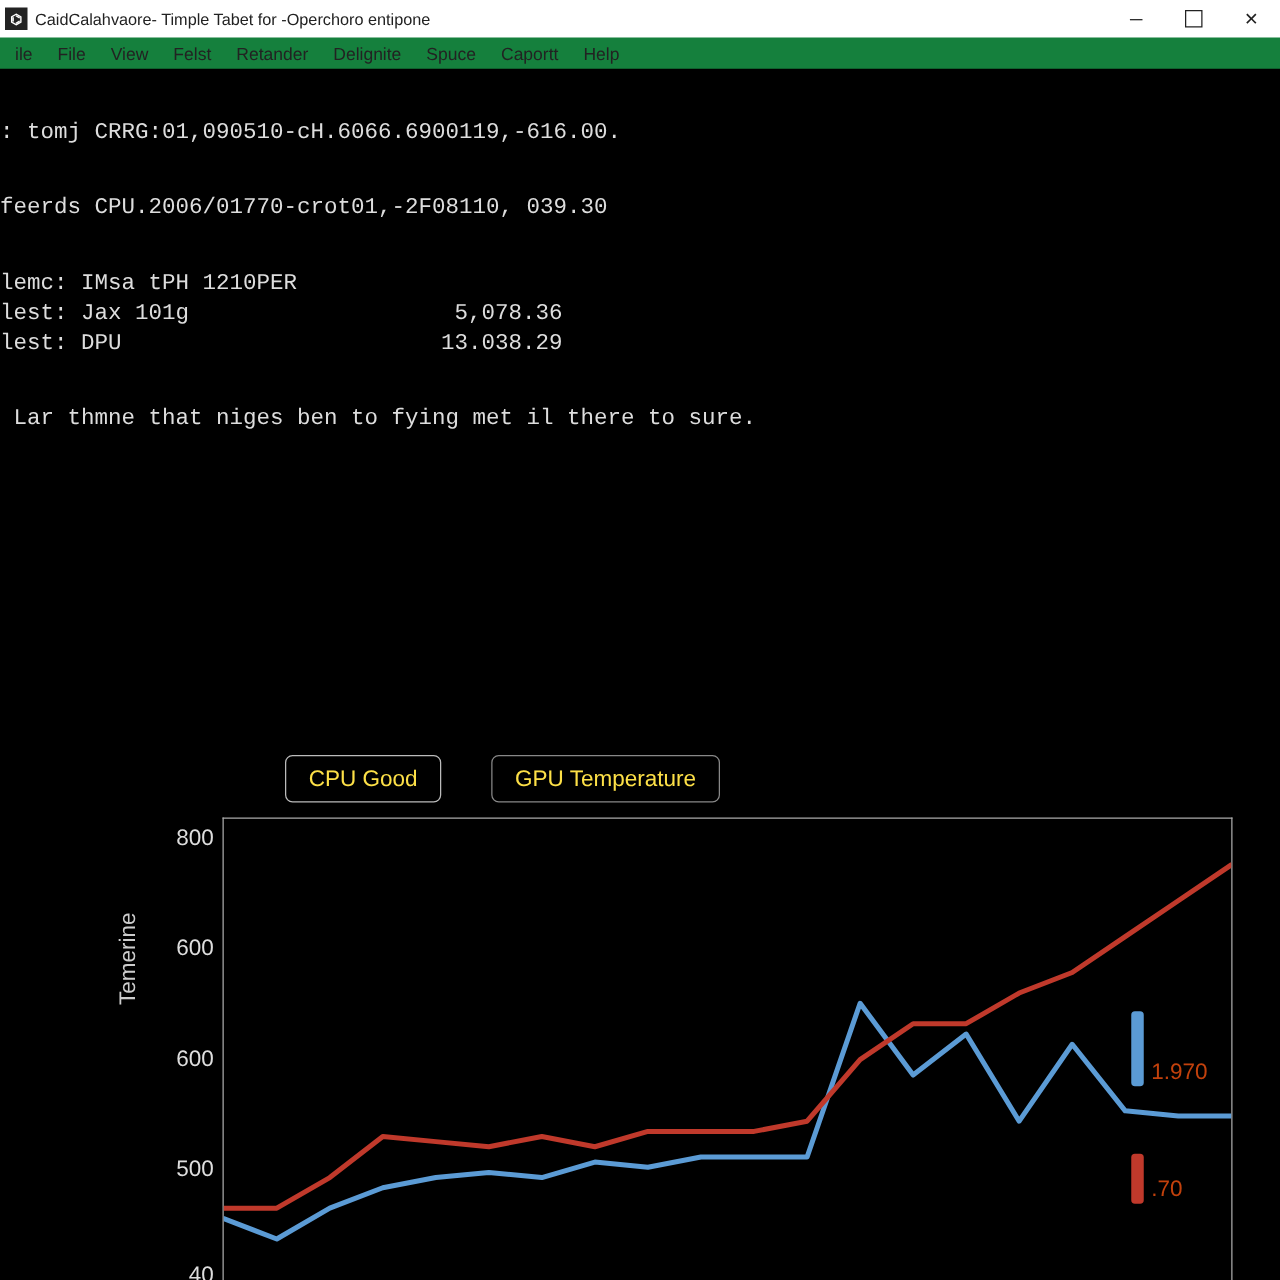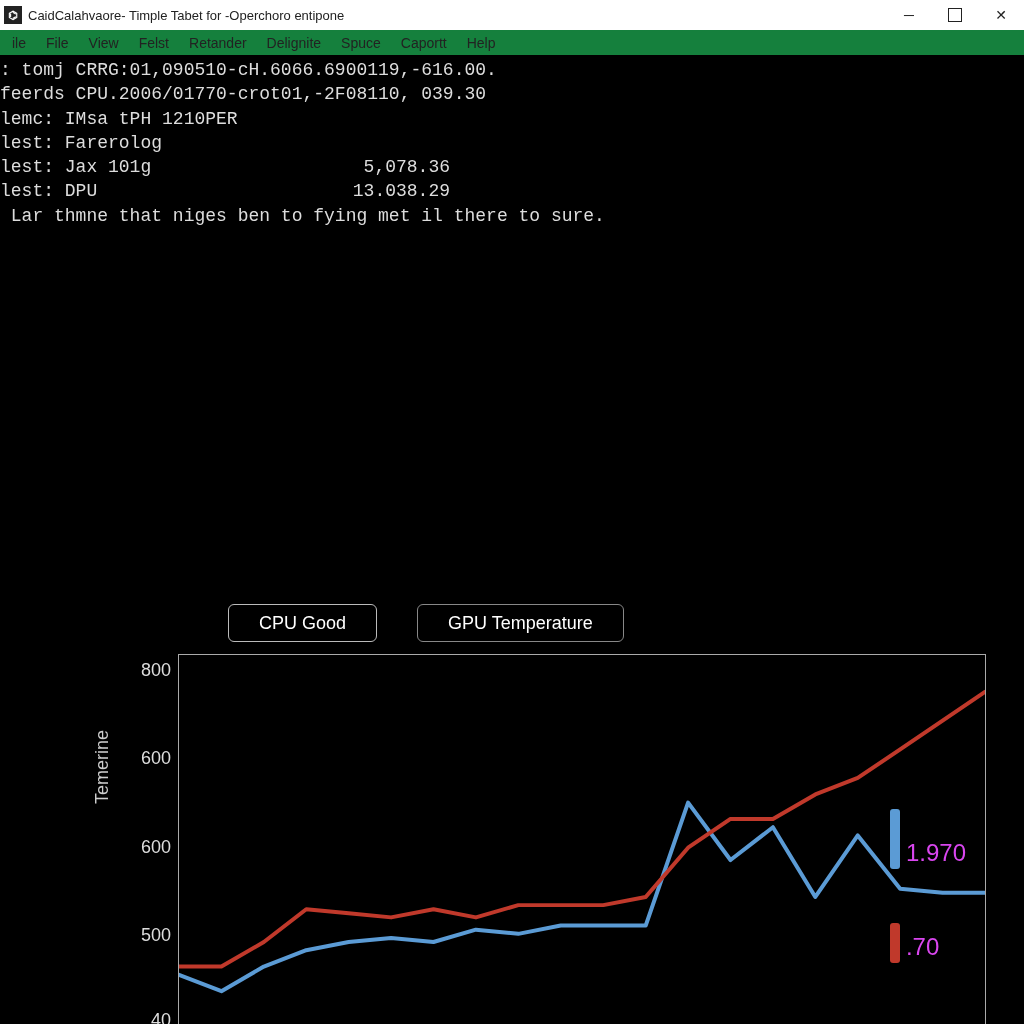--- a/index.html
+++ b/index.html
@@ -6,33 +6,33 @@
   html, body { width: 1024px; height: 1024px; overflow: hidden; font-family: "Segoe UI", Arial, sans-serif; background: #fff; }
   .window { width: 1024px; height: 1024px; background: #fff; display: flex; flex-direction: column; }
   .titlebar { height: 30px; background: #fff; display: flex; align-items: center; padding-left: 4px; font-size: 13px; color: #222; }
   .titlebar .app-icon { width: 18px; height: 18px; background: #222; margin-right: 6px; display: flex; align-items: center; justify-content: center; color: #fff; font-size: 11px; font-weight: bold; }
   .titlebar .title-text { flex: 0 0 auto; }
   .titlebar .spacer { flex: 1; }
   .winbtn { width: 46px; height: 30px; display: flex; align-items: center; justify-content: center; font-size: 14px; cursor: pointer; }
   .menubar { height: 26px; background: #15803d; display: flex; align-items: center; font-size: 14px; color: #222; padding-left: 2px; border-bottom: 1px solid #000; }
   .menubar .menu-item { padding: 2px 10px; cursor: pointer; }
   .terminal { flex: 1; background: #000; color: #ddd; font-family: Consolas, "Courier New", monospace; font-size: 18px; line-height: 1.35; padding: 2px 6px 0 0; position: relative; overflow: hidden; }
-  .term-line { white-space: pre; }
+  .term-line { white-space: pre; margin-top: 36px; }
   .term-row { display: flex; white-space: pre; }
   .term-lab { width: 180px; }
   .term-val { width: 270px; text-align: right; }
   .chart-wrap { position: absolute; left: 0; right: 0; bottom: 0; height: 420px; }
   .tabs { position: absolute; top: 0; left: 228px; display: flex; gap: 40px; }
-  .tab { border: 1px solid #888; border-radius: 6px; padding: 6px 30px; color: #ffffff; font-family: "Segoe UI", Arial, sans-serif; font-size: 18px; background: rgba(0,0,0,0.6); cursor: pointer; }
+  .tab { border: 1px solid #888; border-radius: 6px; padding: 6px 18px; color: #fde047; font-family: "Segoe UI", Arial, sans-serif; font-size: 18px; background: rgba(0,0,0,0.6); cursor: pointer; }
   .tab.active { border-color: #bbb; }
   .plot-frame { position: absolute; left: 178px; top: 50px; right: 38px; bottom: 0; border: 1px solid #aaa; border-bottom: none; }
   .ylabel { position: absolute; left: 90px; top: 200px; transform: rotate(-90deg); transform-origin: left top; color: #ccc; font-size: 18px; font-family: "Segoe UI", Arial, sans-serif; white-space: nowrap; }
   .ytick { position: absolute; right: 100%; padding-right: 8px; color: #ddd; font-size: 18px; transform: translateY(-50%); font-family: "Segoe UI", Arial, sans-serif; }
   svg.plot { position: absolute; inset: 0; width: 100%; height: 100%; }
-  .legend { position: absolute; right: 58px; top: 195px; font-size: 24px; color: #d946ef; font-family: "Segoe UI", Arial, sans-serif; }
+  .legend { position: absolute; right: 58px; top: 195px; font-size: 18px; color: #c2410c; font-family: "Segoe UI", Arial, sans-serif; }
   .legend .bar { display: inline-block; width: 10px; border-radius: 3px; vertical-align: middle; margin-right: 6px; }
   .legend .row { display: flex; align-items: flex-end; height: 70px; margin-bottom: 24px; }
   .sq { display:inline-block; width:14px; height:14px; border:1px solid #222; vertical-align:middle; }
 </style>
 </head>
 <body>
 
 <div class="window">
 
   <div class="titlebar">
@@ -60,21 +60,20 @@
 
   <div class="terminal">
     <div class="term-line">: tomj CRRG:01,090510-cH.6066.6900119,-616.00.</div>
     <div class="term-line">feerds CPU.2006/01770-crot01,-2F08110, 039.30</div>
     <div class="term-line"></div>
     <div class="term-line"></div>
     <div class="term-line"></div>
     <div class="term-line">lemc: IMsa tPH 1210PER</div>
 
     <div class="term-row">
-      <div class="term-lab">lest: Farerolog</div>
     </div>
     <div class="term-row">
       <div class="term-lab">lest: Jax 101g</div>
       <div class="term-val">5,078.36</div>
     </div>
     <div class="term-row">
       <div class="term-lab">lest: DPU</div>
       <div class="term-val">13.038.29</div>
     </div>
 

